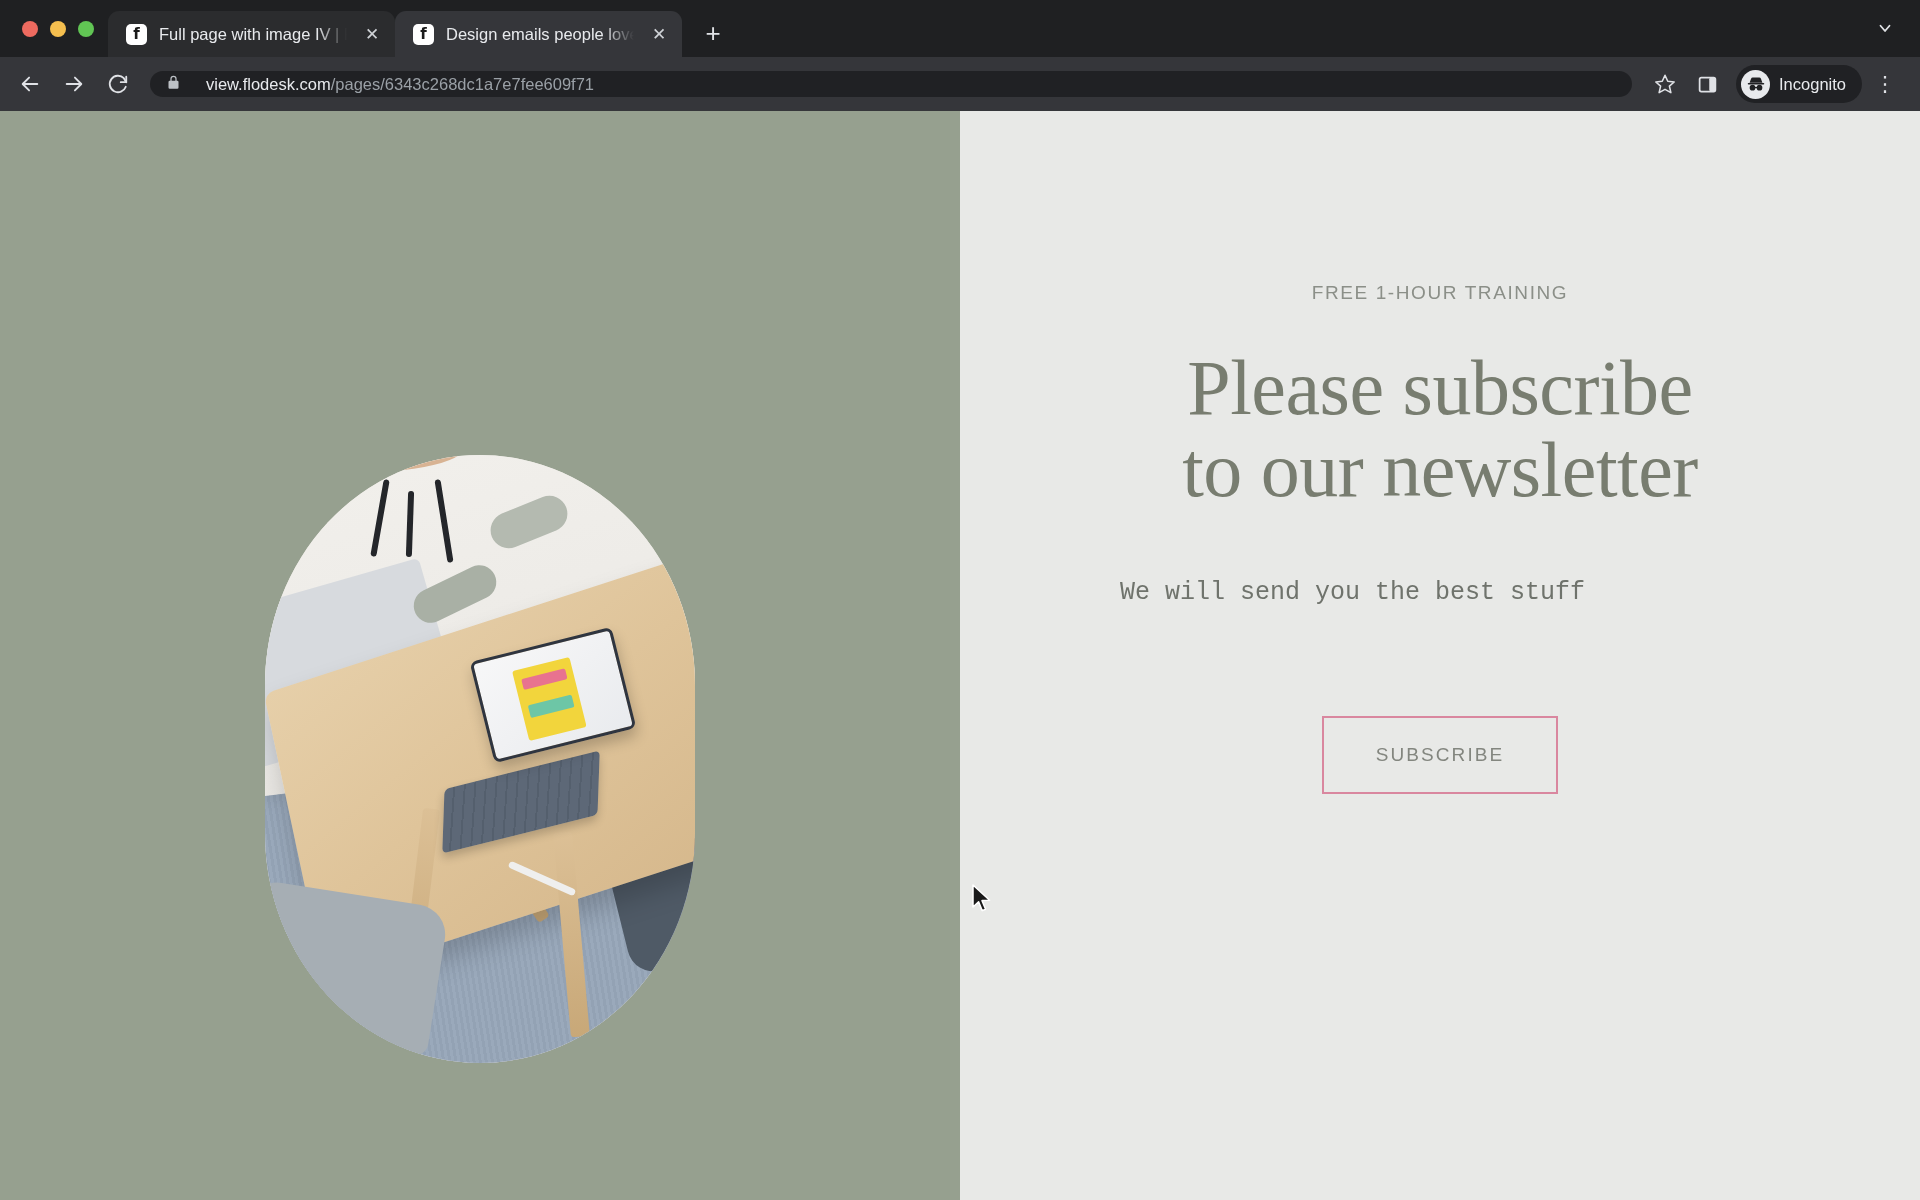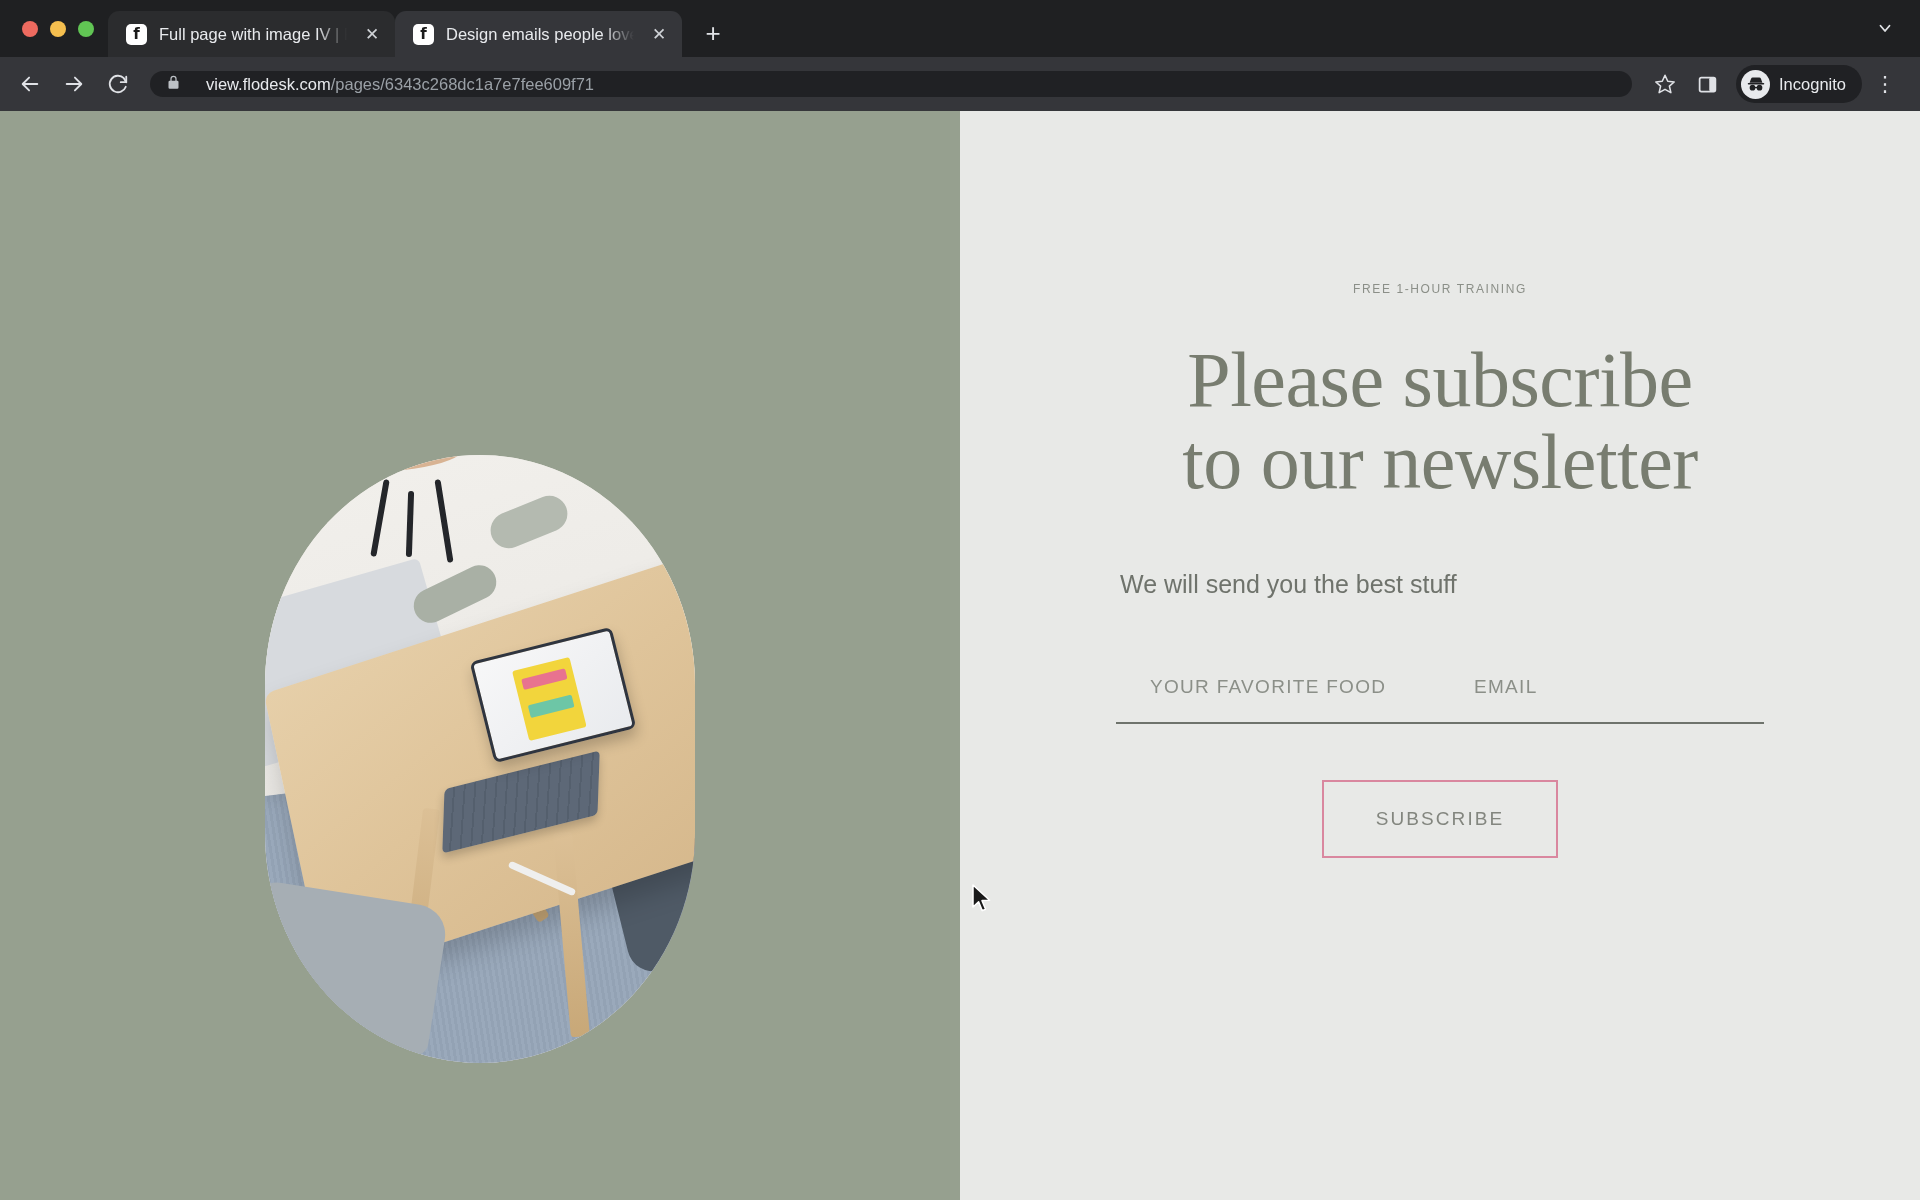--- a/index.html
+++ b/index.html
@@ -226,32 +226,32 @@
     width:960px; height:100%;
     background:#e8e9e7;
     position:relative;
   }
   .form-wrap {
     position:absolute; left:0; top:0; width:100%;
     padding-top:171px;
     display:flex; flex-direction:column; align-items:center;
   }
   .eyebrow {
-    font-size:12px; letter-spacing:1.6px; color:#8b8f88;
+    font-size:19px; letter-spacing:1.6px; color:#8b8f88;
     font-family:"Liberation Sans", sans-serif;
   }
   .headline {
     margin-top:43px;
     font-family:"Liberation Serif", serif;
     font-size:78px; line-height:1.05; text-align:center;
     color:#787d70; font-weight:400; letter-spacing:-0.5px;
   }
   .subtext {
     margin-top:67px;
-    font-family:Liberation Sans, sans-serif;
+    font-family:Liberation Mono, monospace;
     font-size:25px; color:#6f736c;
     width:640px; text-align:left;
   }
   .fields { margin-top:53px; width:648px; }
   .field-row {
     display:flex;
     border-bottom:2px solid #6e736c;
   }
   .field {
     flex:1 1 50%;
@@ -401,24 +401,20 @@
         <div class="eyebrow">FREE 1-HOUR TRAINING</div>
 
         <h1 class="headline">
           <span>Please subscribe</span><br>
           <span>to our newsletter</span>
         </h1>
 
         <div class="subtext">We will send you the best stuff</div>
 
         <div class="fields">
-          <div class="field-row">
-            <input class="field" type="text" placeholder="YOUR FAVORITE FOOD" style="">
-            <input class="field" type="email" placeholder="EMAIL" style="">
-          </div>
         </div>
 
         <div class="subscribe-wrap">
           <button class="subscribe">SUBSCRIBE</button>
         </div>
       </div>
     </div>
   </div>
 
   <svg class="cursor" viewBox="0 0 22 30">

